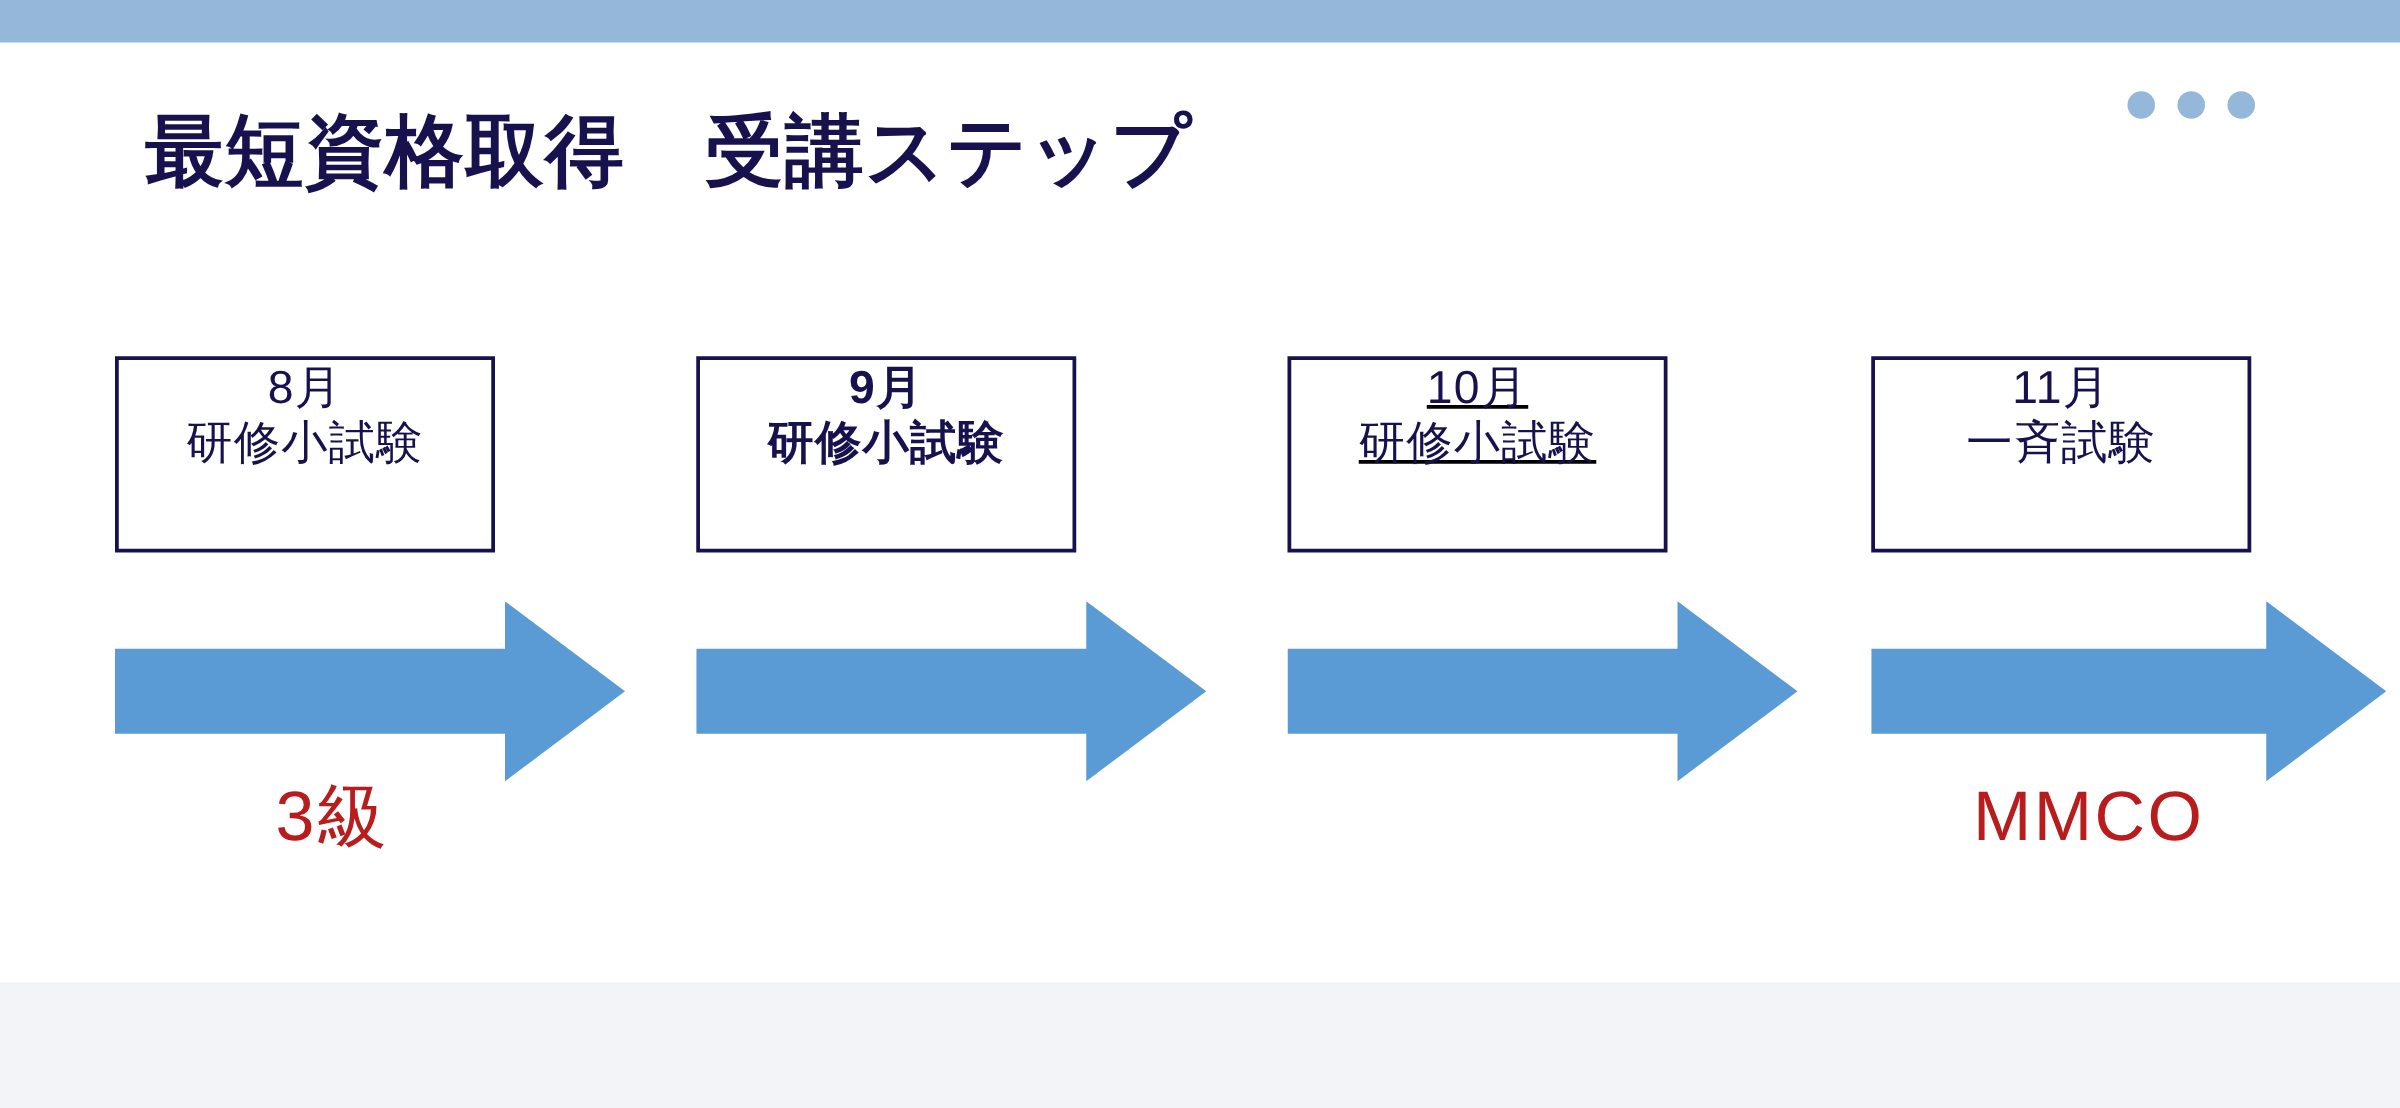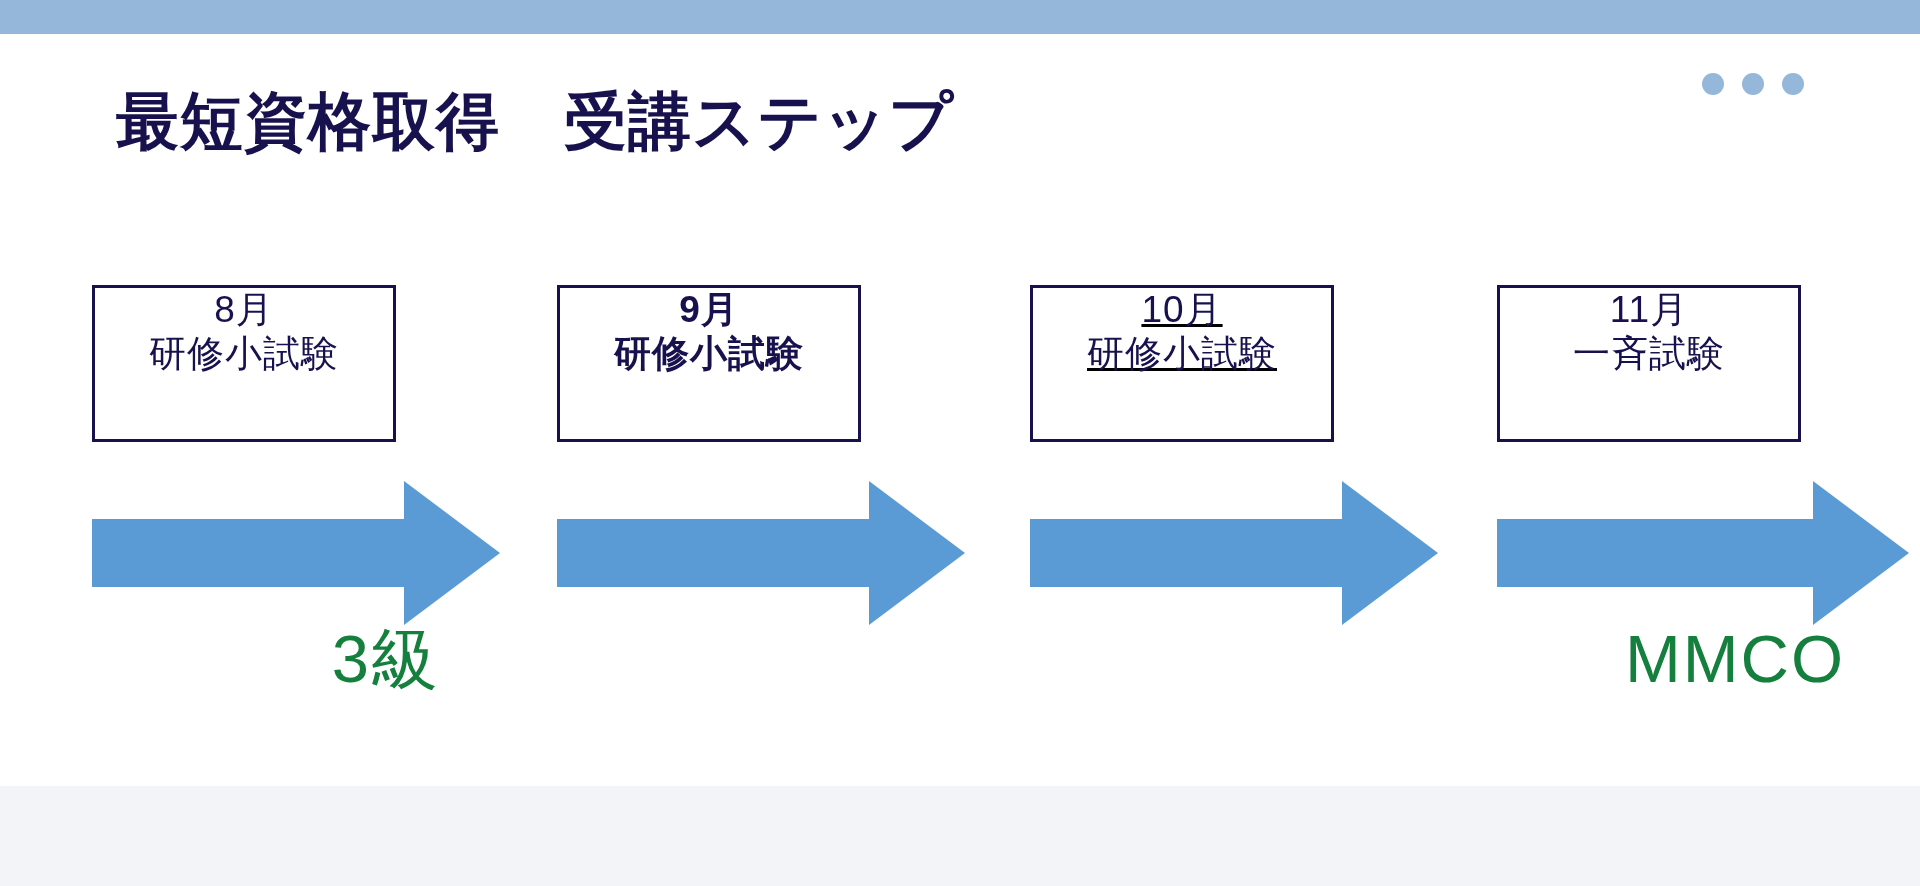--- a/index.html
+++ b/index.html
@@ -108,23 +108,23 @@
     display: block;
   }
   .step-4 .step-arrow { width: 412px; }
 
   
   .step-label {
     position: absolute;
     top: 340px;
     left: 0;
     width: 348px;
-    text-align: right;
-    font-size: 67px;
-    color: #15803d;
+    text-align: center;
+    font-size: 56px;
+    color: #b91c1c;
     line-height: 1;
     letter-spacing: 2px;
     white-space: nowrap;
   }
 
   
   #footer {
     position: absolute;
     left: 0;
     top: 786px;

